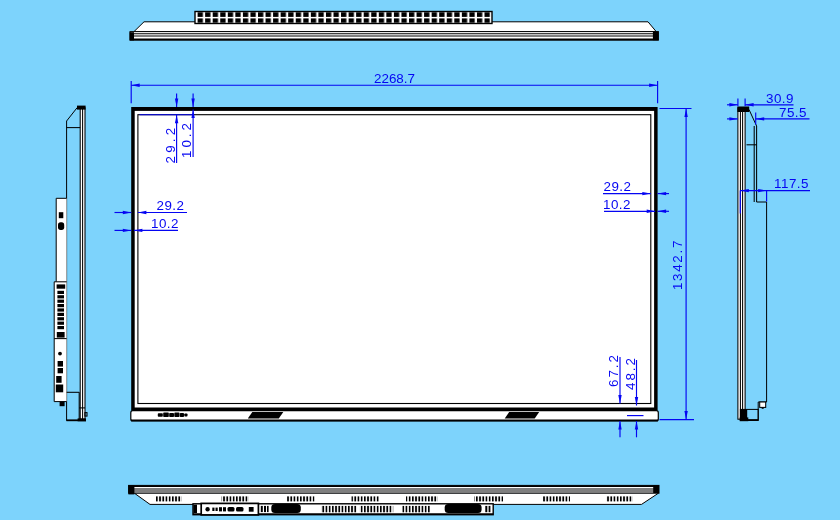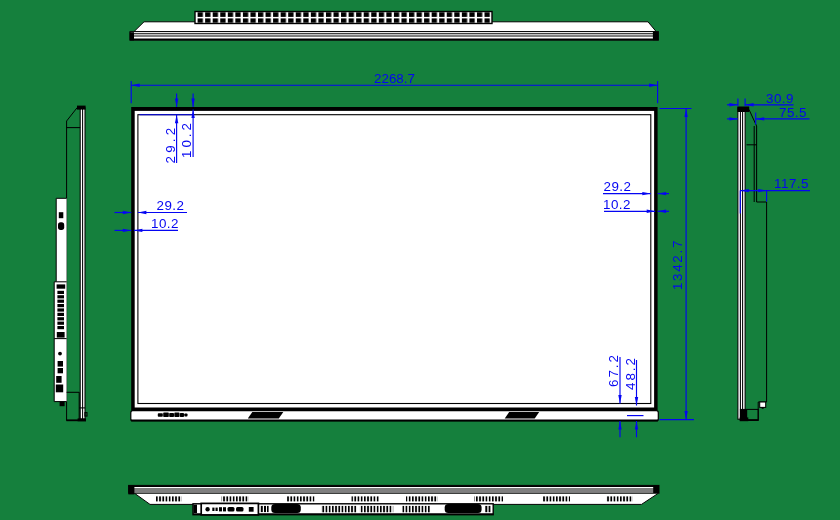--- a/index.html
+++ b/index.html
@@ -1,16 +1,16 @@
 <!DOCTYPE html>
 <html><head>
 <meta charset="utf-8">
 <style>
   html,body{margin:0;padding:0;background:#ffffff;}
-  #page{width:840px;height:520px;position:relative;background:#15803d;overflow:hidden;}
+  #page{width:840px;height:520px;position:relative;background:#7dd3fc;overflow:hidden;}
   svg text{font-family:"Liberation Sans",sans-serif;fill:#0505f2;}
 </style>
 </head>
 <body>
 <div id="page">
 <svg width="840" height="520" viewBox="0 0 840 520" fill="none" stroke-linecap="butt">
 <defs>
   <pattern id="vdash" patternUnits="userSpaceOnUse" x="156" y="0" width="3.2" height="12">
     <rect x="0" y="0" width="1.7" height="12" fill="#000"></rect>
   </pattern>

